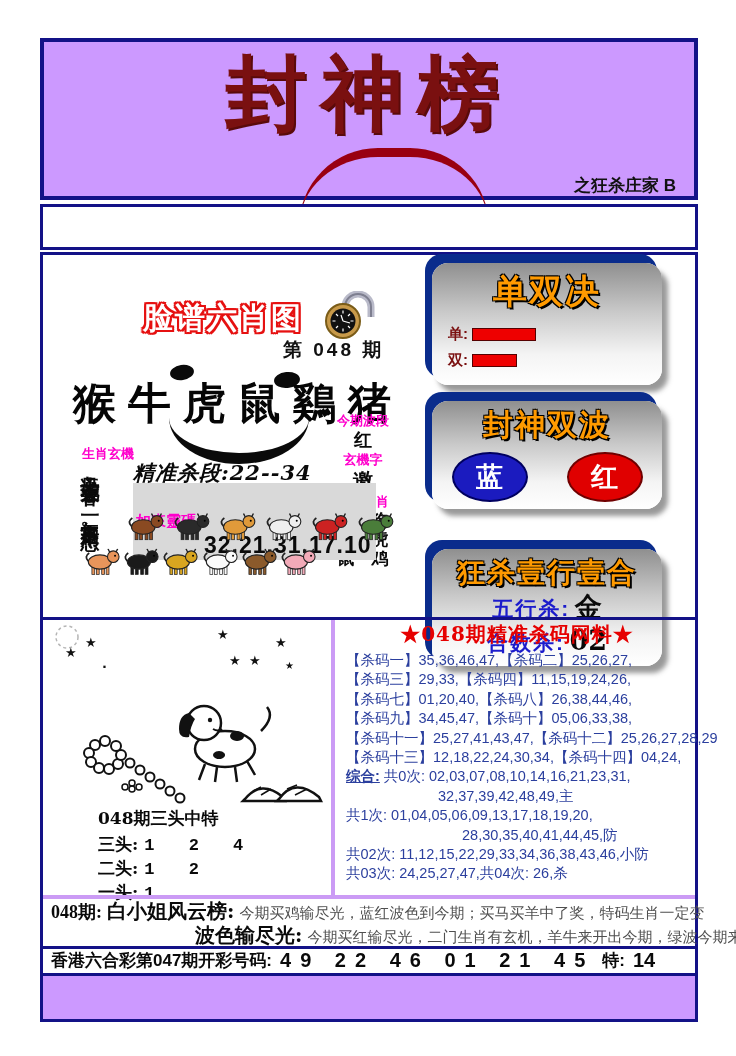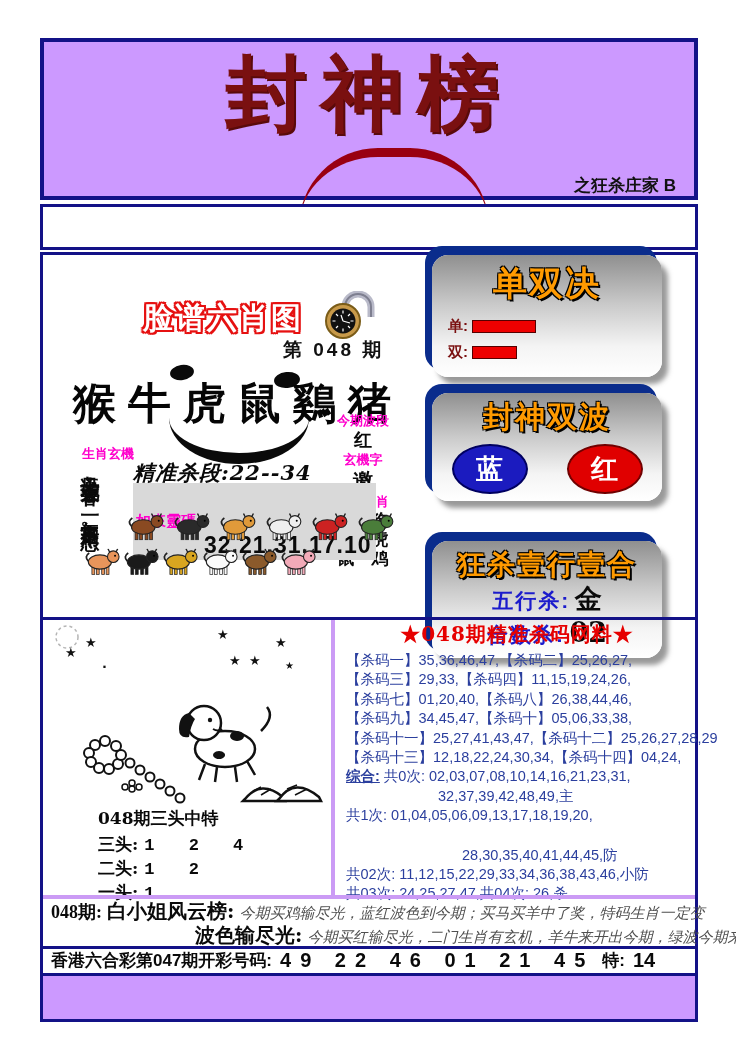--- a/index.html
+++ b/index.html
@@ -37,21 +37,21 @@
   .mini-grid{display:grid;grid-template-columns:1fr 1fr;font-size:17px;font-weight:bold;color:#0a0a0a;line-height:19px;}
   .shaduan{left:90px;top:204px;font-size:21px;font-weight:bold;font-style:italic;color:#0a0a0a;font-family:"DejaVu Serif",serif;letter-spacing:1px;}
   .lingma{left:90px;top:228px;background:#d9d9d9;padding:1px 5px 1px 3px;display:flex;align-items:center;gap:3px;}
   .lingma .lab{font-size:15px;}
   .lingma .val{font-size:23px;font-weight:bold;color:#0a0a0a;letter-spacing:1px;margin-top:48px;}
   .animal-row{display:flex;justify-content:space-between;align-items:flex-end;}
   .animal-row1{left:83px;top:252px;width:270px;height:34px;}
   .animal-row2{left:40px;top:287px;width:235px;height:34px;}
   .beast{width:40px;height:28px;}
   
-  .panel-col{left:389px;top:0;width:230px;}
+  .panel-col{left:389px;top:8px;width:230px;}
   .panel{position:relative;border-radius:16px;background:linear-gradient(180deg,#8f8f8f 0%,#c9c9c9 40%,#f4f4f4 75%,#ffffff 100%);
     box-shadow:-6px -8px 0 1px #0a2c8c,6px 7px 5px rgba(70,70,70,.55);margin-bottom:16px;}
   .panel-title{text-align:center;font-family:"DejaVu Serif",serif;font-weight:bold;color:#ff9a00;
     text-shadow:2px 2px 0 #000,-1px -1px 0 #000,1px -1px 0 #000,-1px 1px 0 #000;letter-spacing:2px;}
   .p1{height:116px;padding-top:6px;}
   .p1 .panel-title{font-size:34px;}
   .ds-rows{margin:10px 0 0 16px;}
   .ds-row{display:flex;align-items:center;gap:4px;margin-bottom:7px;}
   .ds-lab{font-size:15px;font-weight:bold;color:#7a1010;}
   .bar{height:11px;background:#ee0000;border:1px solid #550000;}
@@ -83,29 +83,29 @@
   .santou{left:55px;top:552px;color:#0a0a0a;}
   .santou-title{font-size:17px;font-weight:bold;font-family:"DejaVu Serif",serif;margin-bottom:3px;}
   .santou-row{font-size:17px;font-weight:bold;line-height:23px;font-family:"DejaVu Serif",serif;}
   .santou-row .v{letter-spacing:12px;margin-left:6px;font-family:"Liberation Mono",monospace;}
   
   .shama{left:298px;top:366px;width:352px;}
   .shama-title{text-align:center;font-size:20px;font-weight:bold;color:#e60000;letter-spacing:1px;font-family:"DejaVu Serif",serif;}
   .shama-lines{margin-top:3px;padding-left:5px;font-size:14.5px;line-height:19.4px;color:#2b3f9e;}
   .shama-lines .ln{white-space:nowrap;}
   .ind1{padding-left:92px;}
-  .ind2{padding-left:116px;margin-top:20px;}
+  .ind2{padding-left:116px;}
   .und{text-decoration:underline;font-weight:bold;}
   
   .bxj{left:0;top:645px;width:652px;color:#4a4a4a;}
   .bxj-line{display:flex;align-items:baseline;gap:5px;padding-left:8px;line-height:23px;white-space:nowrap;}
   .bxj-line2{padding-left:152px;}
   .bxj .pfx{font-size:18px;font-weight:bold;color:#0a0a0a;font-family:Liberation Serif, serif;}
   .bxj .ttl{font-size:20px;font-weight:bold;color:#0a0a0a;font-family:"DejaVu Serif",serif;}
-  .bxj .txt{font-size:15px;color:#4f4f4f;font-style:italic;}
+  .bxj .txt{font-size:15px;color:#4f4f4f;}
   .kaicai{left:0;top:694px;width:652px;display:flex;align-items:flex-end;gap:8px;padding-left:8px;color:#0a0a0a;}
   .kaicai .lab{font-size:17px;font-weight:bold;}
   .kaicai .nums{font-size:20px;font-weight:bold;letter-spacing:9px;}
   .kaicai .te-lab{font-size:17px;font-weight:bold;}
   .kaicai .te{font-size:20px;font-weight:bold;}
   svg text{font-family:"DejaVu Sans",sans-serif;}
 </style>
 </head>
 <body>
 

